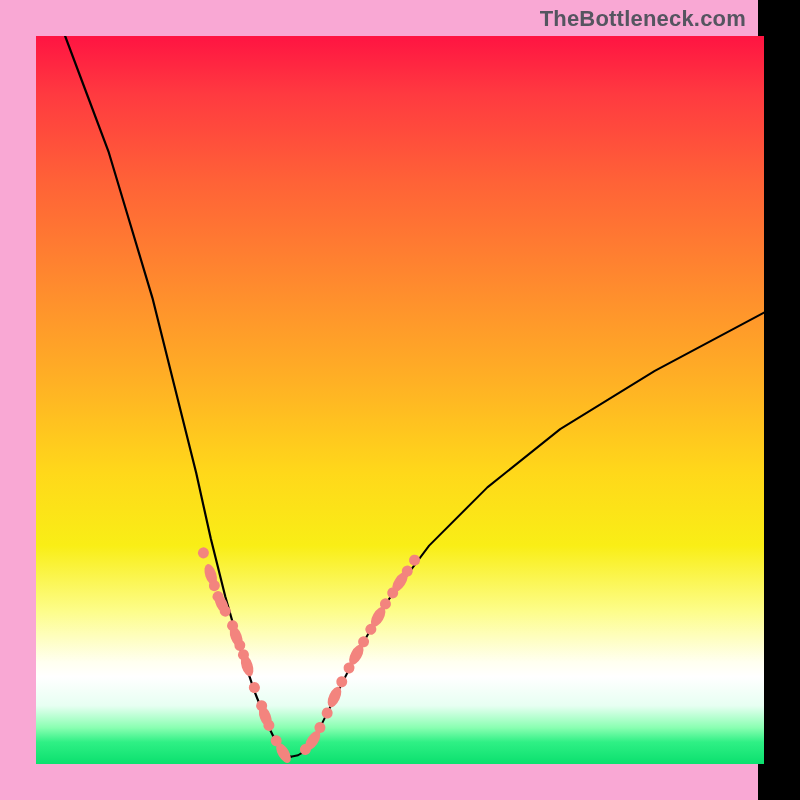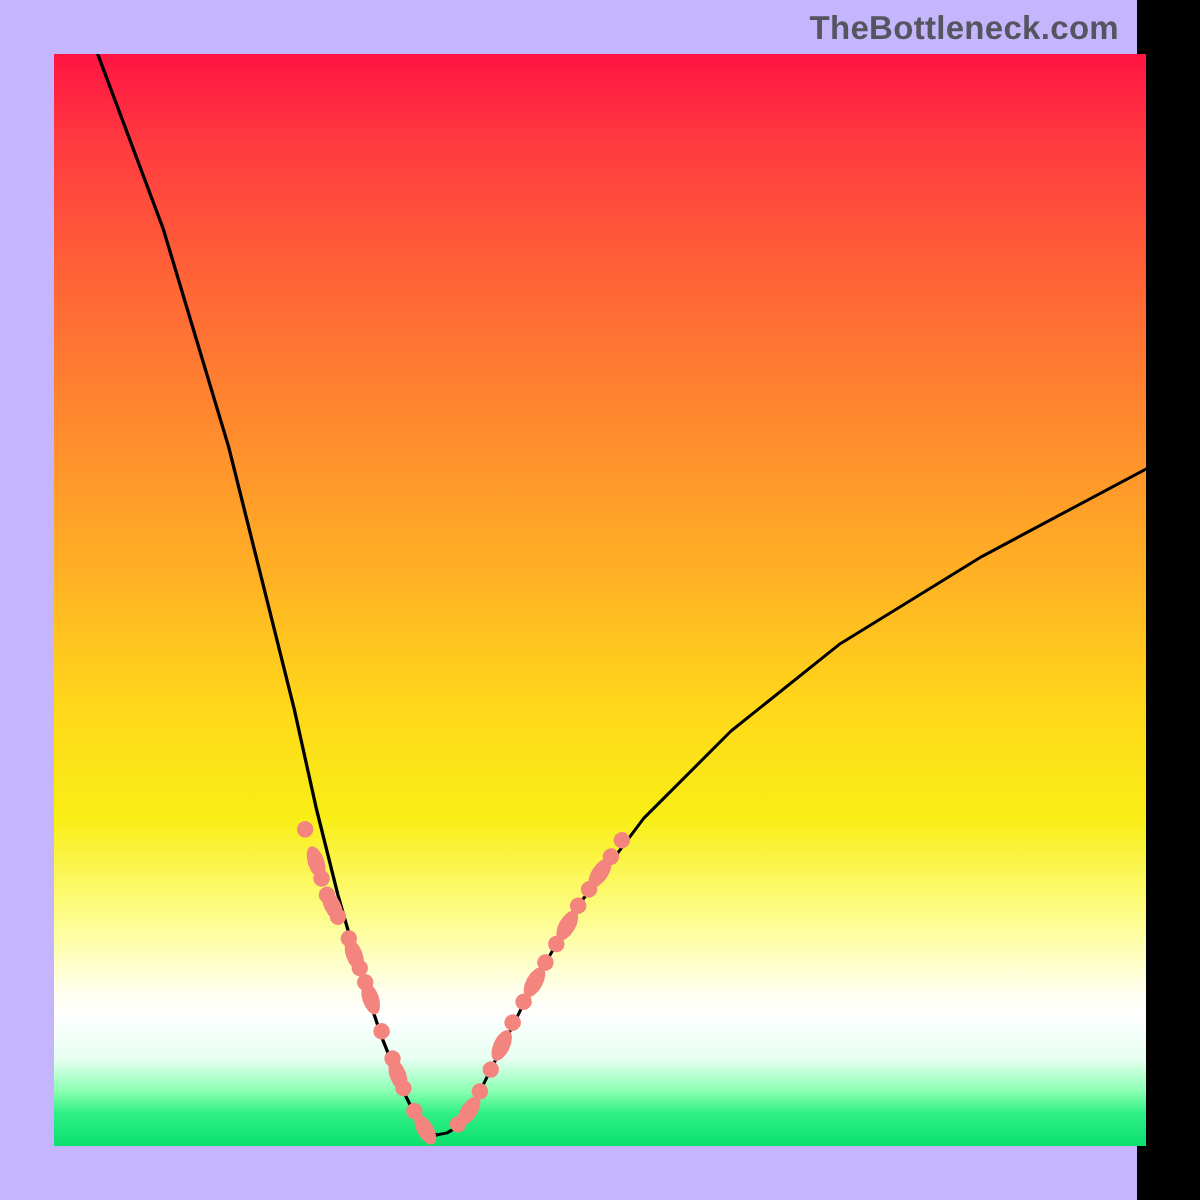--- a/index.html
+++ b/index.html
@@ -8,21 +8,21 @@
     width: 800px;
     height: 800px;
     overflow: hidden;
     font-family: Arial, Helvetica, sans-serif;
     background: #000;
   }
   .stage {
     position: relative;
     width: 758px;
     height: 800px;
-    background: #c4b5fd;
+    background: #f9a8d4;
   }
   .watermark {
     position: absolute;
     top: 6px;
     right: 12px;
     font-size: 22px;
     font-weight: 600;
     color: #555560;
     letter-spacing: 0.2px;
     z-index: 10;

